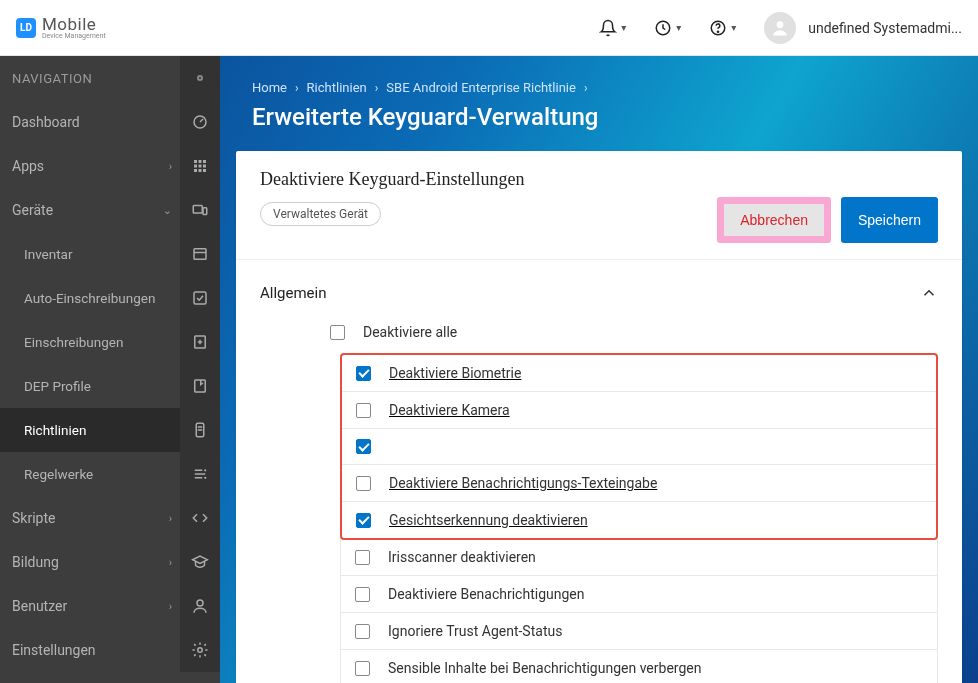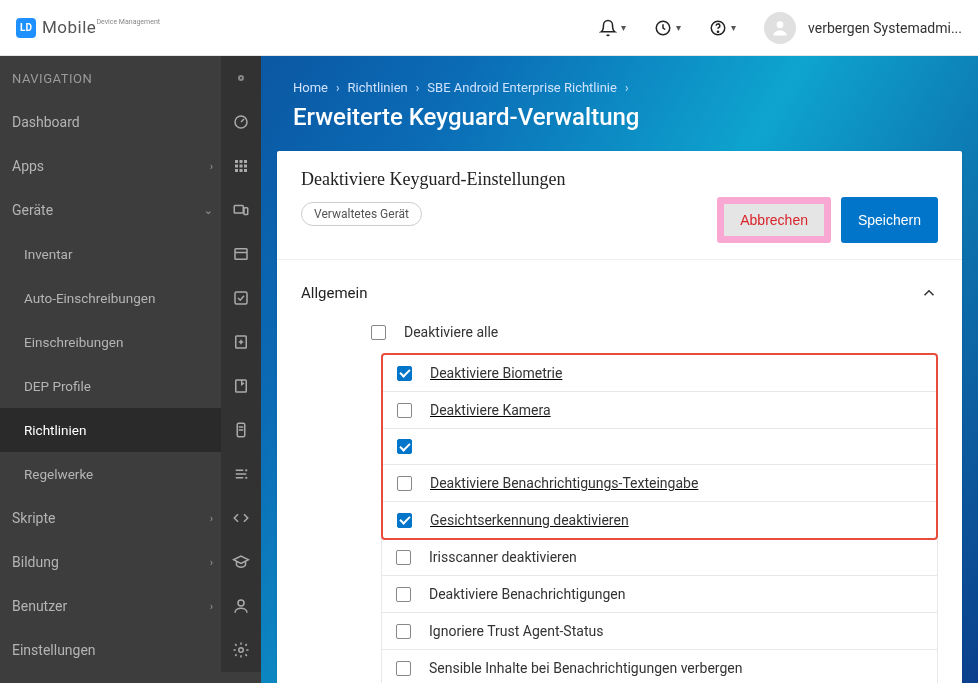--- a/index.html
+++ b/index.html
@@ -3,36 +3,36 @@
 <meta charset="utf-8">
 <style>
 * { box-sizing: border-box; margin: 0; padding: 0; }
 body { font-family: -apple-system, BlinkMacSystemFont, "Segoe UI", Roboto, sans-serif; background: #f5f5f5; width: 978px; height: 683px; overflow: hidden; }
 .app { display: flex; flex-direction: column; height: 683px; }
 
 
 .topbar { display: flex; align-items: center; height: 56px; background: #fff; border-bottom: 1px solid #e5e5e5; padding: 0 16px; }
 .brand { display: flex; align-items: center; gap: 6px; }
 .brand-badge { width: 20px; height: 20px; background: #1e90ff; border-radius: 4px; color: #fff; font-size: 10px; font-weight: bold; display: flex; align-items: center; justify-content: center; }
-.brand-text { display: flex; flex-direction: row; line-height: 1; }
+.brand-text { display: flex; flex-direction: column; line-height: 1; }
 .brand-title { color: #555; font-size: 17px; font-weight: 400; letter-spacing: 0.5px; }
 .brand-sub { color: #888; font-size: 7px; }
 .topbar-spacer { flex: 1; }
 .top-icons { display: flex; align-items: center; gap: 28px; margin-right: 28px; }
 .top-icon { display: flex; align-items: center; gap: 4px; color: #222; cursor: pointer; }
 .chev { font-size: 10px; color: #555; }
 .avatar { width: 32px; height: 32px; border-radius: 50%; background: #e0e0e0; display: flex; align-items: center; justify-content: center; }
 .avatar svg { width: 20px; height: 20px; fill: #fff; }
 .user-name { color: #333; font-size: 14px; margin-left: 8px; max-width: 180px; overflow: hidden; text-overflow: ellipsis; white-space: nowrap; }
 
 
 .body { flex: 1; display: flex; overflow: hidden; background: linear-gradient(120deg, #0b3f8c 0%, #0b6bb5 35%, #0ea4cf 60%, #0b3f8c 100%); }
 
 
-.sidebar { width: 261px; background: #3d3d3d; color: #bbb; display: flex; flex-direction: column; overflow-y: auto; flex-shrink: 0; }
+.sidebar { width: 220px; background: #3d3d3d; color: #bbb; display: flex; flex-direction: column; overflow-y: auto; flex-shrink: 0; }
 .nav-heading { display: flex; align-items: center; padding: 0 12px; height: 44px; font-size: 13px; letter-spacing: 0.5px; color: #9a9a9a; position: relative; }
 .nav-dot { position: absolute; right: 0; top: 0; width: 40px; height: 44px; display: flex; align-items: center; justify-content: center; background: #323232; }
 .nav-item, .nav-sub-item { display: flex; align-items: center; height: 44px; padding: 0 12px; font-size: 14px; color: #b4b4b4; cursor: pointer; position: relative; }
 .nav-sub-item { padding-left: 24px; font-size: 13.5px; }
 .nav-sub-item.active { background: #2a2a2a; color: #fff; }
 .nav-icon-box { position: absolute; right: 0; top: 0; width: 40px; height: 44px; display: flex; align-items: center; justify-content: center; background: #323232; color: #aaa; }
 .nav-chev { position: absolute; right: 48px; font-size: 11px; color: #999; }
 
 
 .main { flex: 1; overflow-y: auto; padding: 0 0 16px 0; }
@@ -108,21 +108,21 @@
         <span class="chev">▾</span>
       </div>
     </div>
     <div class="top-icon">
       <div class="avatar">
         <svg viewBox="0 0 24 24">
             <circle cx="12" cy="8" r="4"></circle>
             <path d="M4 21c0-4 4-6 8-6s8 2 8 6z"></path>
           </svg>
       </div>
-      <span class="user-name">verbergen Systemadmi...</span>
+      <span class="user-name">undefined Systemadmi...</span>
     </div>
   </div>
 
   <div class="body">
 
     <div class="sidebar">
       <div class="nav-heading">
         <span>NAVIGATION</span>
         <div class="nav-dot">
             <span style="width:6px;height:6px;border:2px solid #888;border-radius:50%;display:block"></span>

